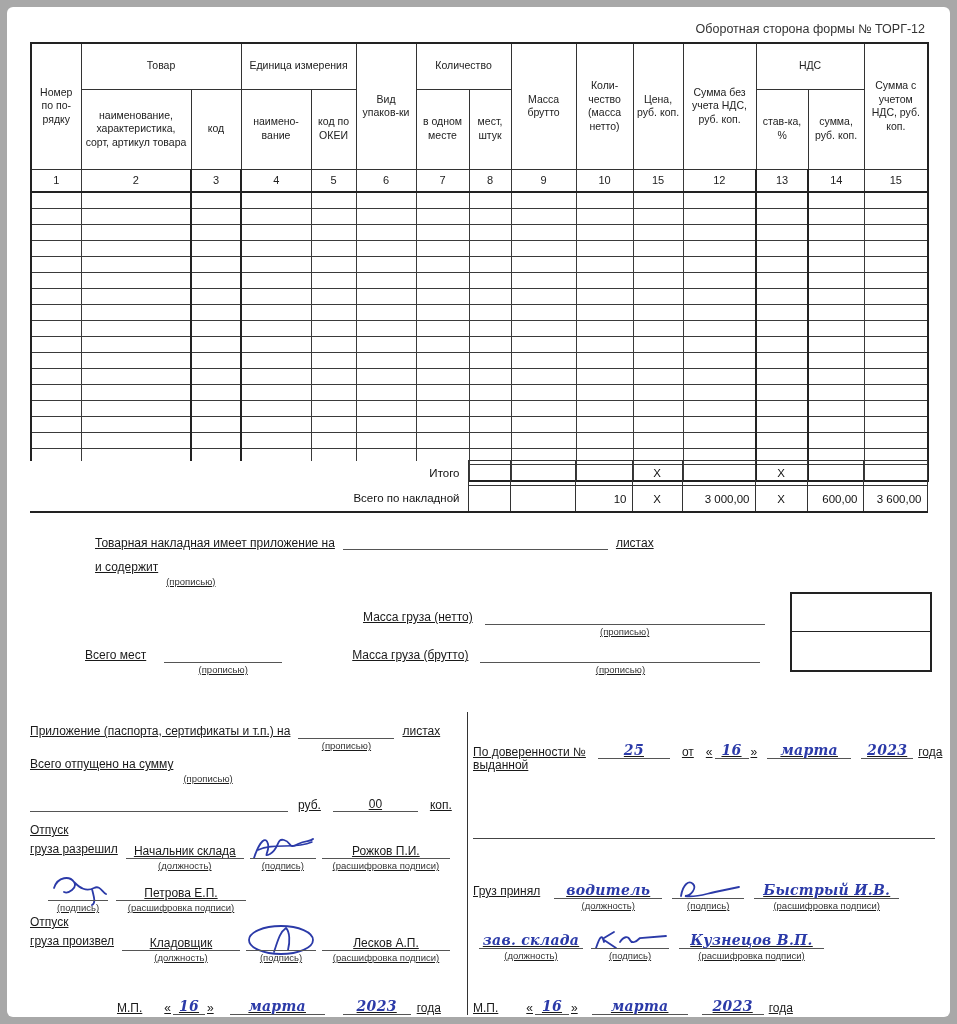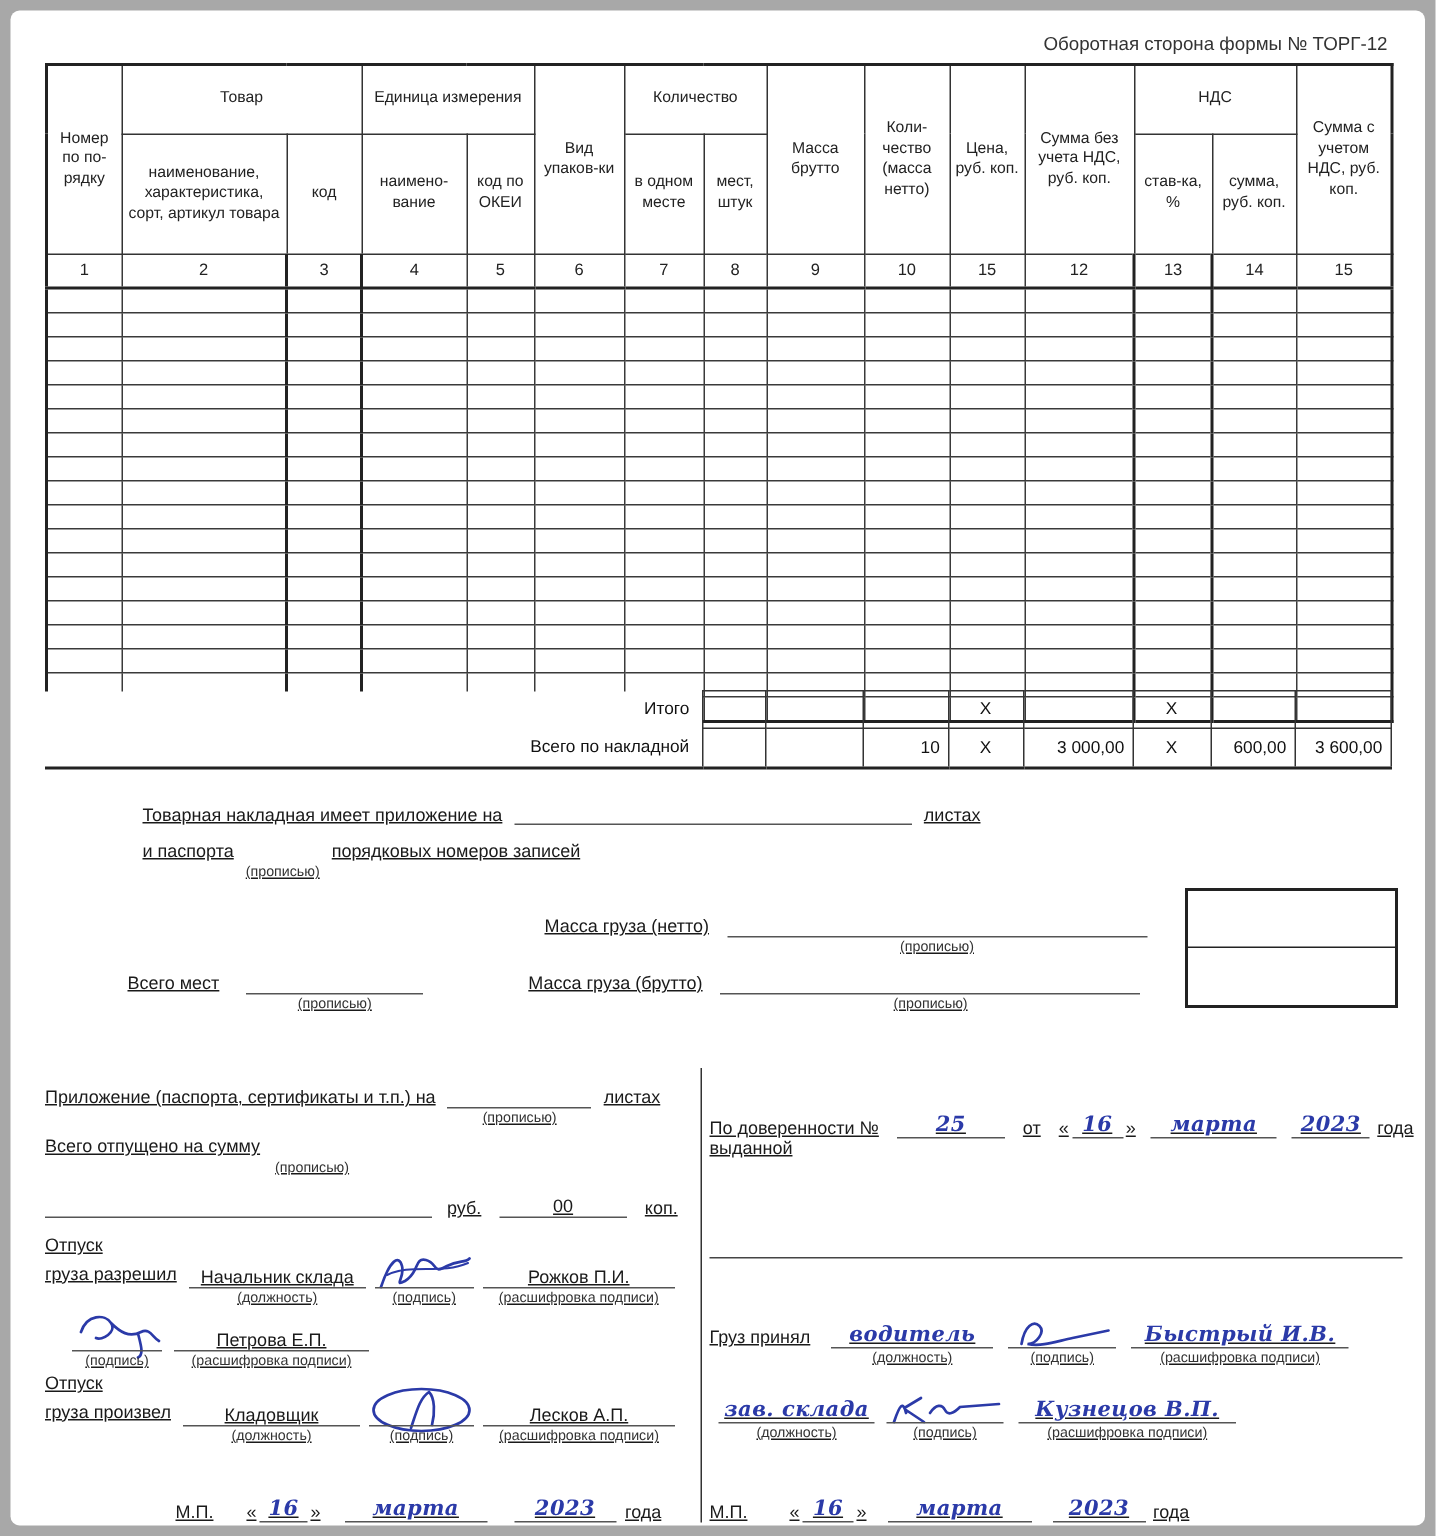--- a/index.html
+++ b/index.html
@@ -449,25 +449,24 @@
 </tbody>
   </table>
 
 <div class="row" style="left:95px;top:533px">
   <span>Товарная накладная имеет приложение на</span>
   <span class="u" style="width:265px;margin-left:8px"></span>
   <span style="margin-left:8px">листах</span>
 </div>
 
 <div class="row" style="left:95px;top:560px">
-  <span class="pb">и паспорта</span>
+  <span class="pb">и содержит</span>
   <span class="slot" style="margin-left:8px">
     <span class="hint">(прописью)</span>
   </span>
-  <span class="pb" style="margin-left:8px">порядковых номеров записей</span>
 </div>
 
 <div class="row" style="left:363px;top:608px">
   <span class="pb">Масса груза (нетто)</span>
   <span class="slot" style="margin-left:12px">
     <span class="u" style="width:280px"></span>
     <span class="hint">(прописью)</span>
   </span>
 </div>
 

